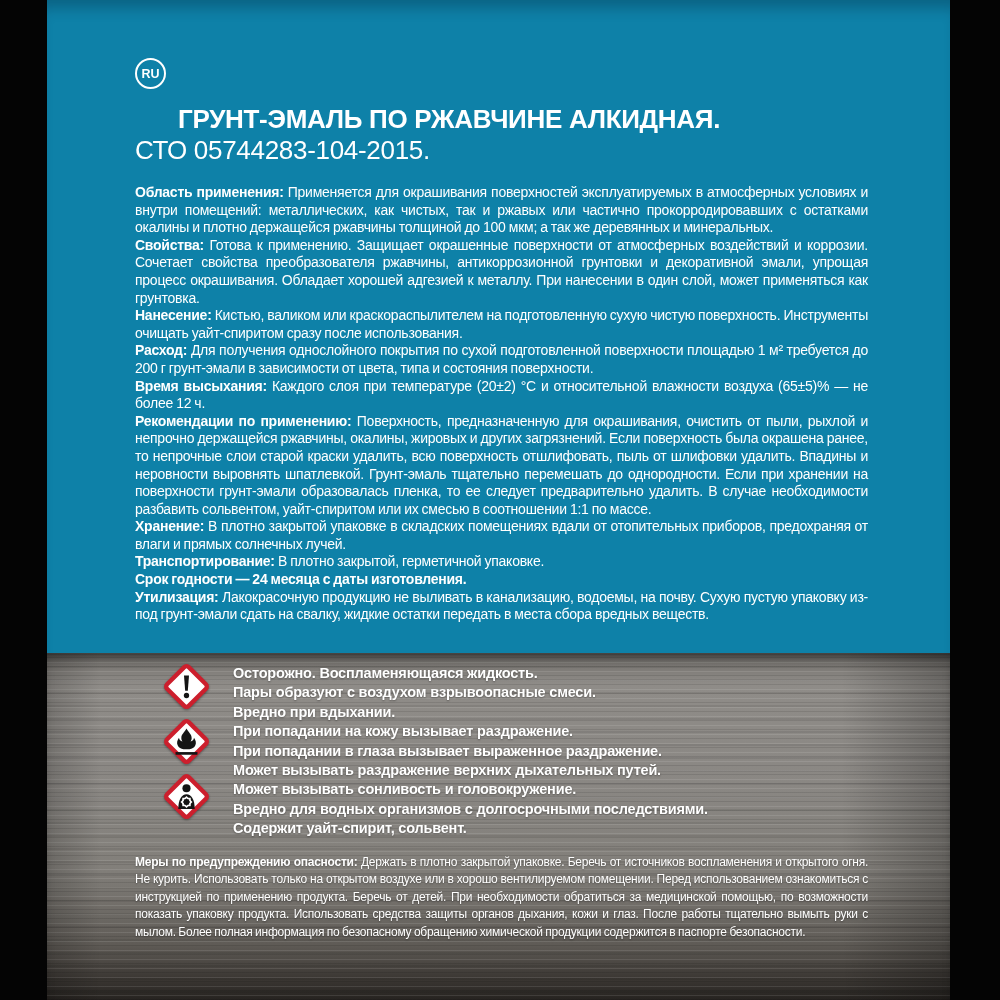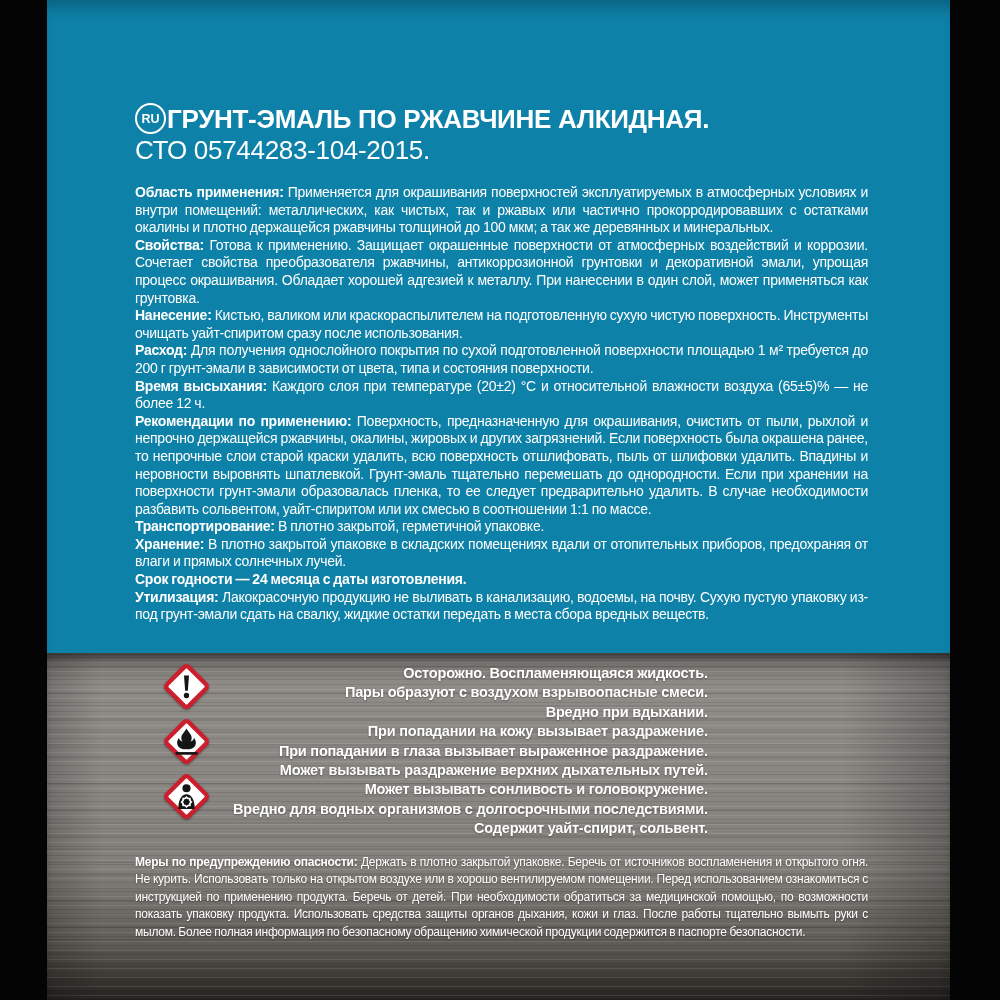--- a/index.html
+++ b/index.html
@@ -17,21 +17,21 @@
   .blue-panel{
     position:relative;
     height:653px;
     background:#0e81a8;
     box-sizing:border-box;
     padding:58px 82px 0 88px;
     color:#ffffff;
     box-shadow:inset 0 16px 14px -8px rgba(0,20,40,.28);
     overflow:hidden;
   }
-  .title-row{display:flex;align-items:flex-end;gap:1px;line-height:30px;}
+  .title-row{display:flex;align-items:flex-start;gap:12px;line-height:30px;}
   .ru-mark{
     flex:0 0 auto;width:27px;height:27px;border:2.5px solid #fff;border-radius:50%;
     display:flex;align-items:center;justify-content:center;
     font-size:12.5px;font-weight:bold;letter-spacing:0;
   }
   .title{font-size:26px;font-weight:bold;letter-spacing:-.3px;white-space:nowrap;margin-top:46px;}
   .sto{font-size:26px;font-weight:normal;line-height:28px;margin:2px 0 6px 0;letter-spacing:-.3px;}
   .sec{
     margin:0;
     font-size:14px;line-height:17.6px;letter-spacing:-.25px;word-spacing:-.5px;
@@ -47,21 +47,21 @@
     padding:10px 82px 0 88px;
     color:#fff;
     background:
       linear-gradient(to right, rgba(0,0,0,.18), rgba(0,0,0,0) 6%, rgba(0,0,0,0) 88%, rgba(0,0,0,.25)),
       repeating-linear-gradient(to bottom, rgba(255,255,255,.10) 0 1px, rgba(255,255,255,0) 1px 4px, rgba(0,0,0,.10) 4px 5px, rgba(0,0,0,0) 5px 9px),
       repeating-linear-gradient(to bottom, rgba(0,0,0,.08) 0 2px, rgba(0,0,0,0) 2px 13px),
       linear-gradient(to bottom, #6f6c68 0%, #8f8c88 9%, #8a8783 38%, #827f7a 62%, #5f5b56 84%, #3a3632 94%, #262320 100%);
     box-shadow:inset 0 10px 12px -6px rgba(0,0,0,.55);
     text-shadow:0 1px 2px rgba(0,0,0,.35);
   }
-  .hazard-row{display:flex;align-items:flex-start;text-align:right;}
+  .hazard-row{display:flex;align-items:flex-start;}
   .picto-col{
     margin-left:28px;flex:0 0 auto;
     display:flex;flex-direction:column;gap:8px;
   }
   .ghs{width:47px;height:47px;display:block;filter:drop-shadow(0 1px 1px rgba(0,0,0,.4));}
   .warn-col{margin-left:23px;margin-top:1px;}
   .warn-line{
     font-size:14.5px;font-weight:bold;line-height:19.4px;letter-spacing:-.2px;
   }
   .precautions{
@@ -83,22 +83,22 @@
       <span class="title">ГРУНТ-ЭМАЛЬ ПО РЖАВЧИНЕ АЛКИДНАЯ.</span>
     </div>
     <div class="sto">СТО 05744283-104-2015.</div>
 
     <p class="sec"><b>Область применения:</b> <span>Применяется для окрашивания поверхностей эксплуатируемых в атмосферных условиях и внутри помещений: металлических, как чистых, так и ржавых или частично прокорродировавших с остатками окалины и плотно держащейся ржавчины толщиной до 100 мкм; а так же деревянных и минеральных.</span></p>
     <p class="sec"><b>Свойства:</b> <span>Готова к применению. Защищает окрашенные поверхности от атмосферных воздействий и коррозии. Сочетает свойства преобразователя ржавчины, антикоррозионной грунтовки и декоративной эмали, упрощая процесс окрашивания. Обладает хорошей адгезией к металлу. При нанесении в один слой, может применяться как грунтовка.</span></p>
     <p class="sec"><b>Нанесение:</b> <span>Кистью, валиком или краскораспылителем на подготовленную сухую чистую поверхность. Инструменты очищать уайт-спиритом сразу после использования.</span></p>
     <p class="sec"><b>Расход:</b> <span>Для получения однослойного покрытия по сухой подготовленной поверхности площадью 1 м² требуется до 200 г грунт-эмали в зависимости от цвета, типа и состояния поверхности.</span></p>
     <p class="sec"><b>Время высыхания:</b> <span>Каждого слоя при температуре (20±2) °С и относительной влажности воздуха (65±5)% — не более 12 ч.</span></p>
     <p class="sec"><b>Рекомендации по применению:</b> <span>Поверхность, предназначенную для окрашивания, очистить от пыли, рыхлой и непрочно держащейся ржавчины, окалины, жировых и других загрязнений. Если поверхность была окрашена ранее, то непрочные слои старой краски удалить, всю поверхность отшлифовать, пыль от шлифовки удалить. Впадины и неровности выровнять шпатлевкой. Грунт-эмаль тщательно перемешать до однородности. Если при хранении на поверхности грунт-эмали образовалась пленка, то ее следует предварительно удалить. В случае необходимости разбавить сольвентом, уайт-спиритом или их смесью в соотношении 1:1 по массе.</span></p>
+    <p class="sec"><b>Хранение:</b> <span>В плотно закрытой упаковке в складских помещениях вдали от отопительных приборов, предохраняя от влаги и прямых солнечных лучей.</span></p>
     <p class="sec"><b>Транспортирование:</b> <span>В плотно закрытой, герметичной упаковке.</span></p>
-    <p class="sec"><b>Хранение:</b> <span>В плотно закрытой упаковке в складских помещениях вдали от отопительных приборов, предохраняя от влаги и прямых солнечных лучей.</span></p>
     <p class="sec"><b>Срок годности — 24 месяца с даты изготовления.</b> <span></span></p>
     <p class="sec"><b>Утилизация:</b> <span>Лакокрасочную продукцию не выливать в канализацию, водоемы, на почву. Сухую пустую упаковку из-под грунт-эмали сдать на свалку, жидкие остатки передать в места сбора вредных веществ.</span></p>
   </div>
 
   <div class="gray-panel">
 
     <div class="hazard-row">
 
       <div class="picto-col">
 

